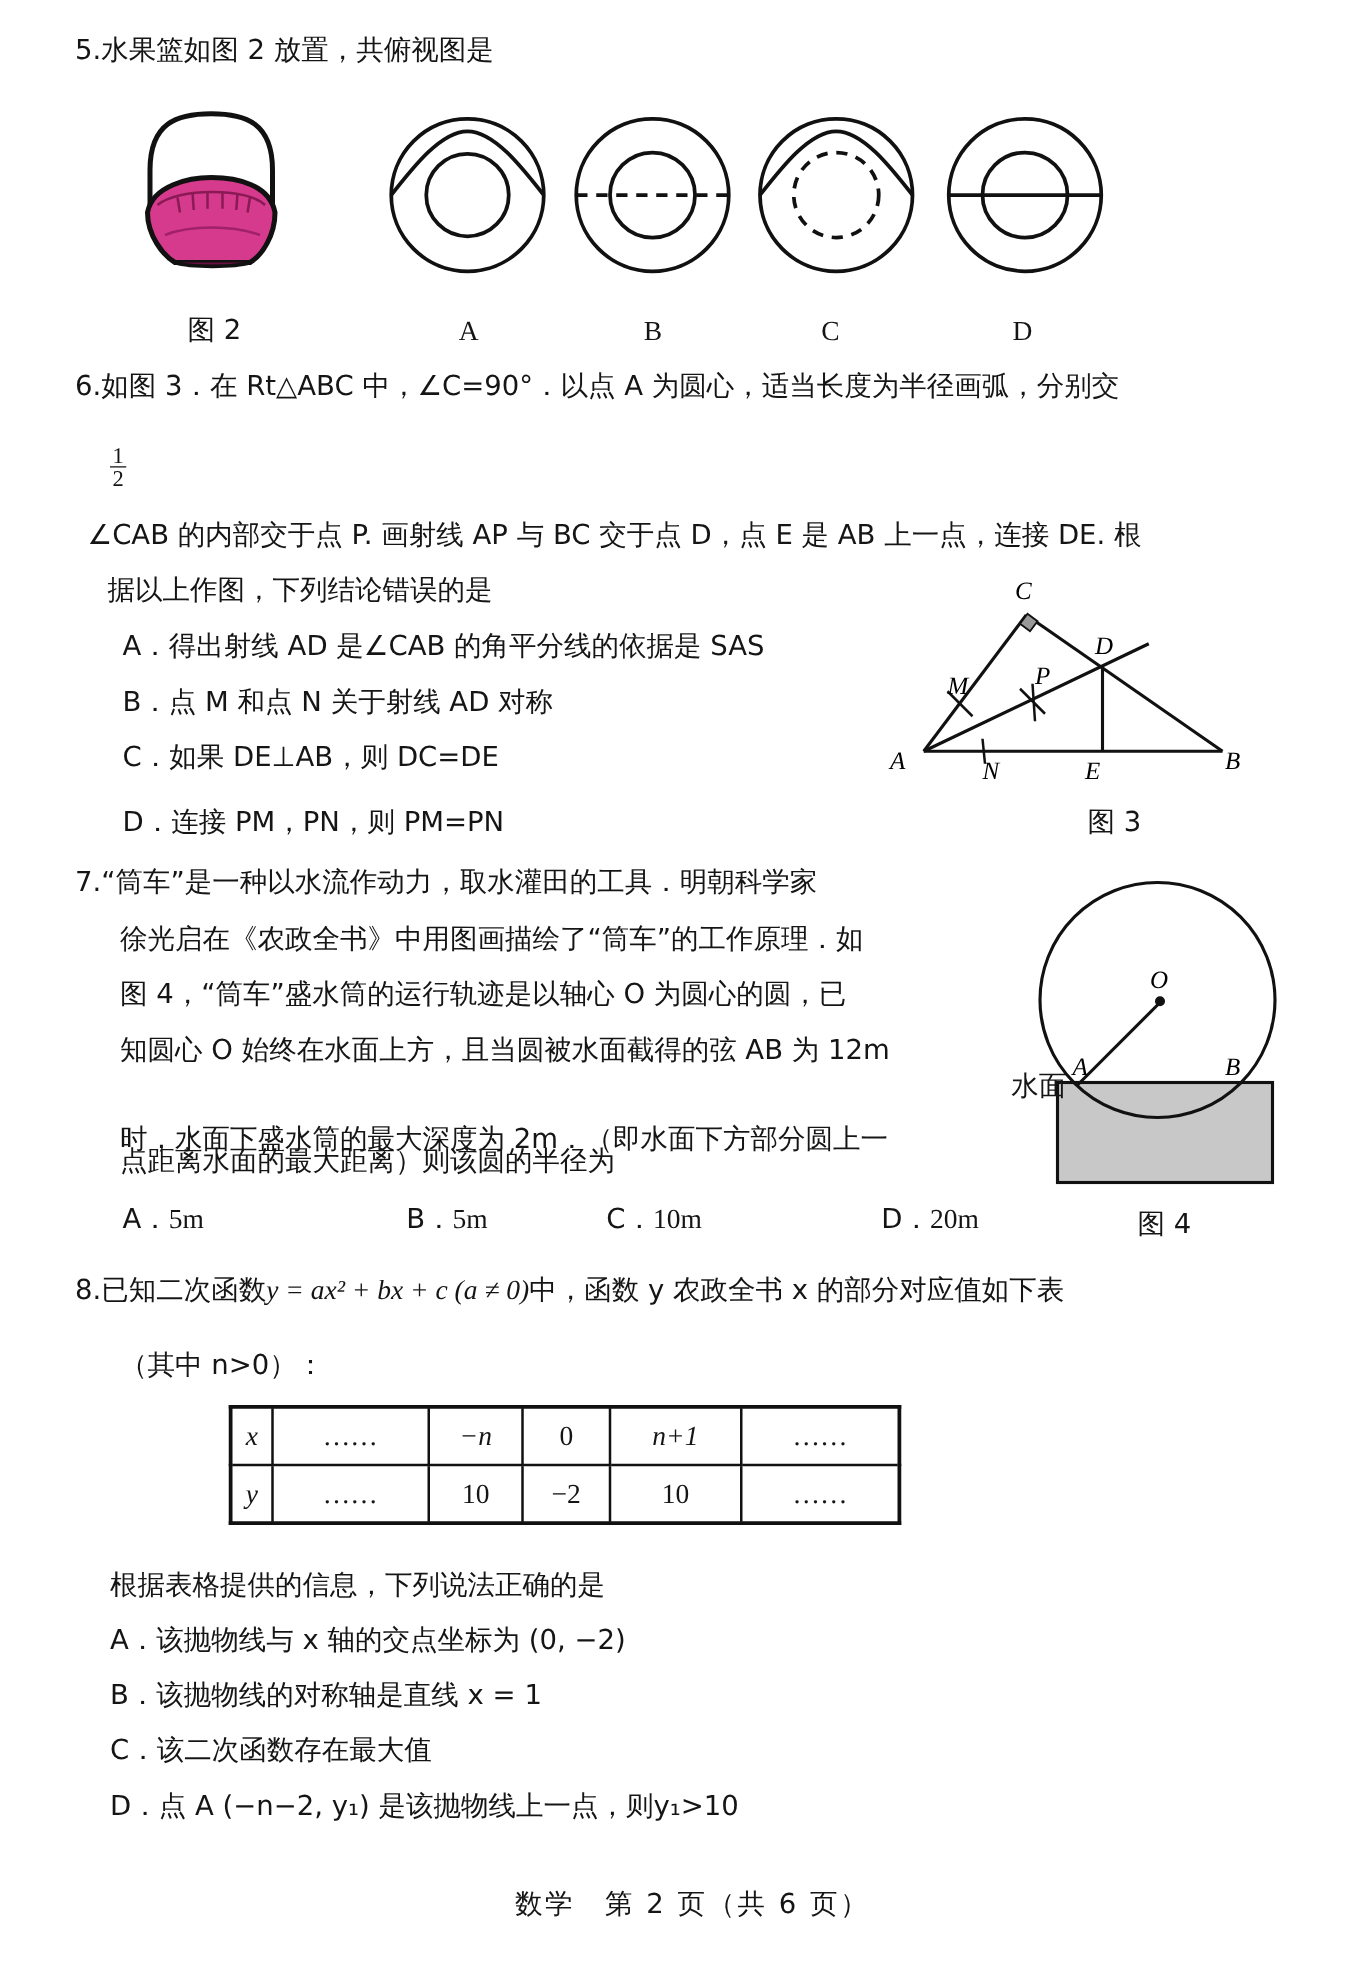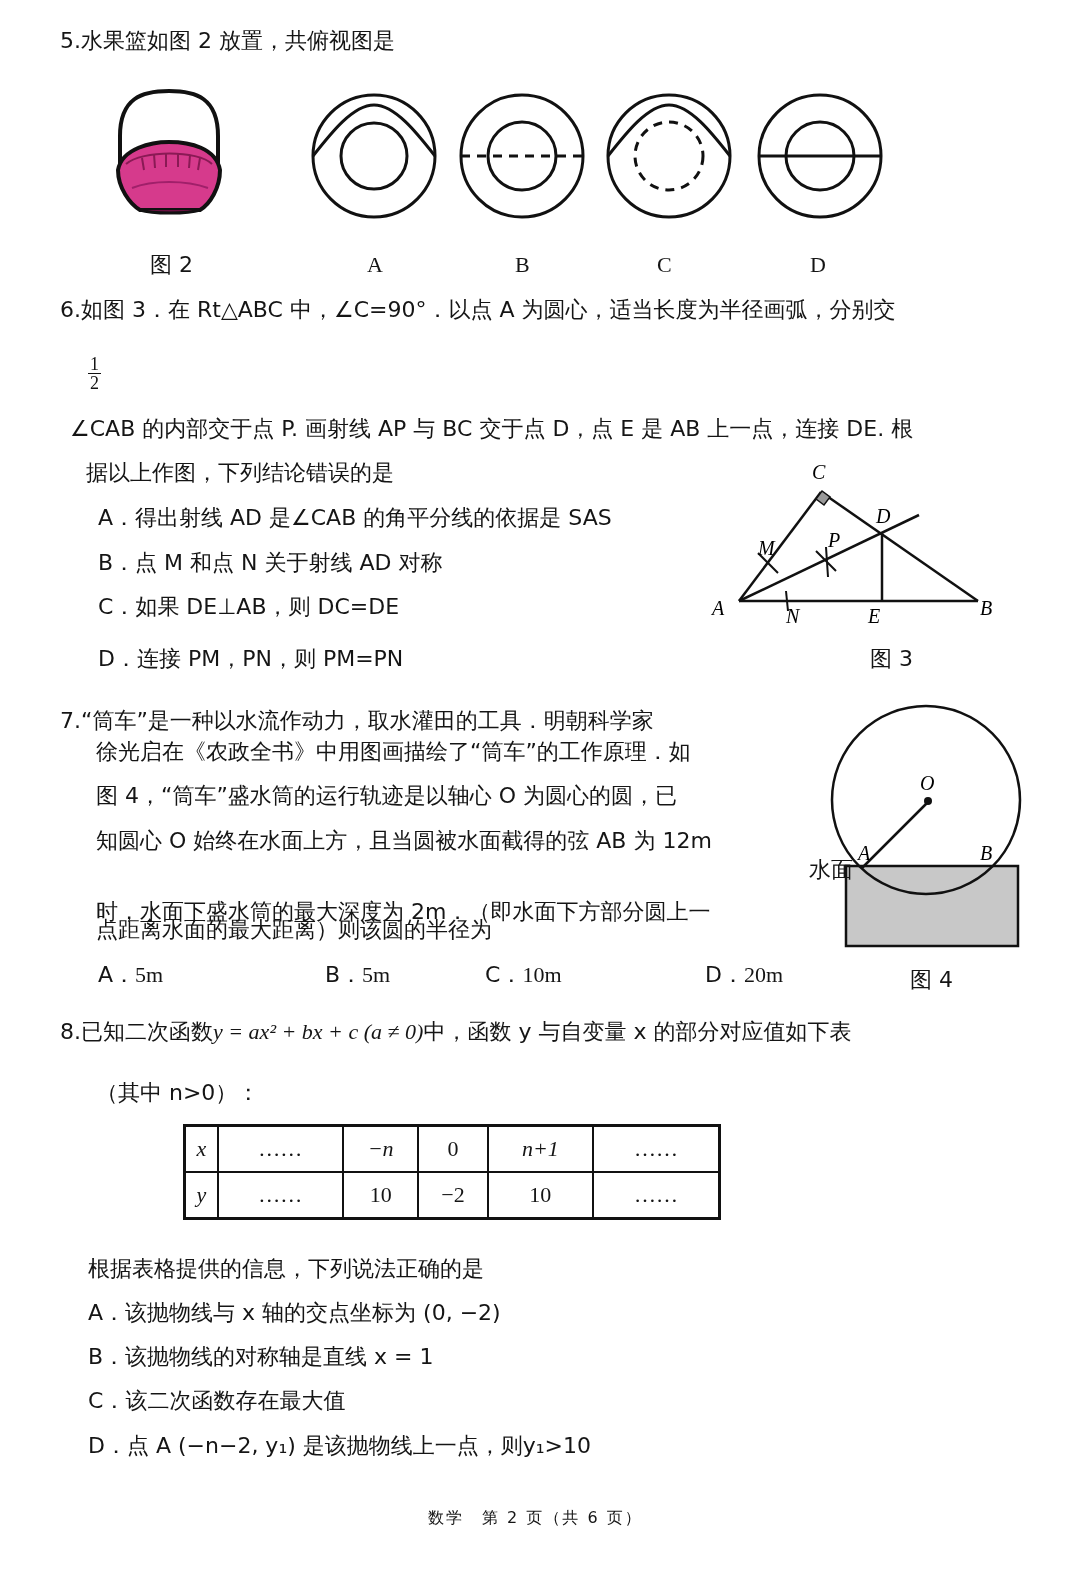--- a/index.html
+++ b/index.html
@@ -17,21 +17,21 @@
   table.vals {
     position: absolute; left: 183px; top: 1124px; width: 538px; height: 96px;
     border-collapse: collapse; border: 3px solid #111;
     font-family: "Liberation Serif", "DejaVu Serif", serif; font-size: 22px;
   }
   table.vals td { border: 2px solid #111; text-align: center; height: 44px; padding: 0; }
   td.italic { font-style: italic; }
   .frac { display: inline-block; vertical-align: middle; text-align: center; font-family: "Liberation Serif", serif; font-size: 18px; line-height: 18px; margin: 0 2px; }
   .frac span { display: block; }
   .frac .num { border-bottom: 1.5px solid #111; padding: 0 2px; }
-  .footer { font-size: 16px; letter-spacing: 2px; margin-left: 16px; }
+  .footer { font-size: 22px; letter-spacing: 2px; }
 </style>
 </head>
 <body>
 
 <div class="abs txt" style="left:60px; top:26px;">
   <span>5.</span><span>水果篮如图 2 放置，共俯视图是</span>
 </div>
 
 <svg width="120" height="130" style="left:112px; top:88px;">
   <path d="M8,85 L8,48 C8,10 30,3 57,3 C84,3 106,10 106,48 L106,85" fill="none" stroke="#111" stroke-width="4"></path>
@@ -113,21 +113,21 @@
   <text x="176" y="68" class="math" font-size="20">D</text>
   <text x="58" y="100" class="math" font-size="20">M</text>
   <text x="128" y="92" class="math" font-size="20">P</text>
   <text x="12" y="160" class="math" font-size="20">A</text>
   <text x="86" y="168" class="math" font-size="20">N</text>
   <text x="168" y="168" class="math" font-size="20">E</text>
   <text x="280" y="160" class="math" font-size="20">B</text>
 </svg>
 <div class="abs txt" style="left:870px; top:644px;">图 3</div>
 
-<div class="abs txt" style="left:60px; top:692px;margin-top:14px;">
+<div class="abs txt" style="left:60px; top:692px;">
   <span>7.</span><span>“筒车”是一种以水流作动力，取水灌田的工具．明朝科学家</span>
 </div>
 <div class="abs txt" style="left:96px; top:737px;">徐光启在《农政全书》中用图画描绘了“筒车”的工作原理．如</div>
 <div class="abs txt" style="left:96px; top:781px;">图 4，“筒车”盛水筒的运行轨迹是以轴心 O 为圆心的圆，已</div>
 <div class="abs txt" style="left:96px; top:826px;">知圆心 O 始终在水面上方，且当圆被水面截得的弦 AB 为 12m</div>
 <div class="abs txt" style="left:96px; top:897px;">时，水面下盛水筒的最大深度为 2m．（即水面下方部分圆上一</div>
 <div class="abs txt" style="left:96px; top:915px;">点距离水面的最大距离）则该圆的半径为</div>
 
 <div class="abs txt" style="left:98px; top:960px;"><span>A．</span><span class="serif">5m</span></div>
 <div class="abs txt" style="left:325px; top:960px;"><span>B．</span><span class="serif">5m</span></div>
@@ -140,21 +140,21 @@
   <line x1="82" y1="178" x2="148" y2="112" stroke="#111" stroke-width="2.5"></line>
   <circle cx="148" cy="111" r="4" fill="#111"></circle>
   <text x="140" y="100" class="math" font-size="20">O</text>
   <text x="78" y="170" class="math" font-size="20">A</text>
   <text x="200" y="170" class="math" font-size="20">B</text>
 </svg>
 <div class="abs txt" style="left:788px; top:855px;margin-left:21px;">水面</div>
 <div class="abs txt" style="left:910px; top:965px;">图 4</div>
 
 <div class="abs txt" style="left:60px; top:1017px;">
-  <span>8.</span><span>已知二次函数</span><span class="math">y = ax² + bx + c (a ≠ 0)</span><span>中，函数 y 与自变量 x 的部分对应值如下表</span>
+  <span>8.</span><span>已知二次函数</span><span class="math">y = ax² + bx + c (a ≠ 0)</span><span>中，函数 y 农政全书 x 的部分对应值如下表</span>
 </div>
 <div class="abs txt" style="left:96px; top:1078px;">（其中 n&gt;0）：</div>
 
 <table class="vals">
   <tbody>
       <tr>
     <td class="italic">x</td>
     <td>……</td>
     <td class="italic">−n</td>
     <td>0</td>

